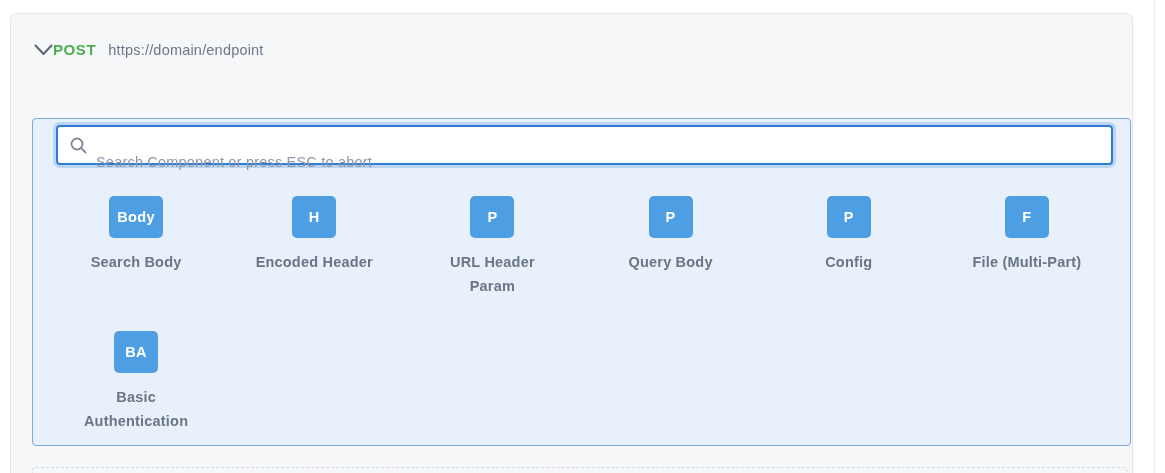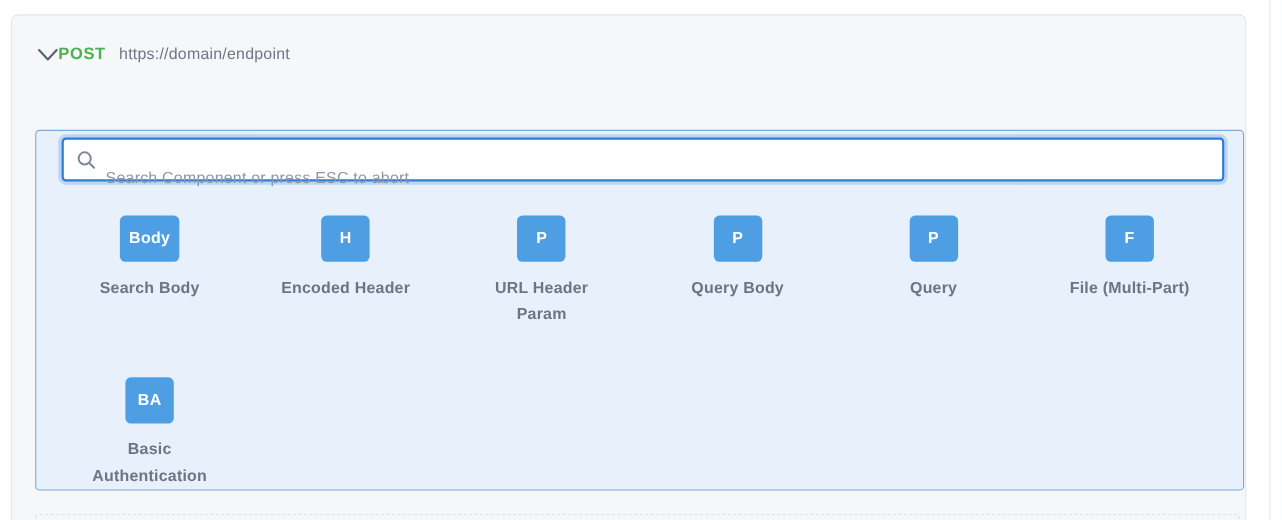--- a/index.html
+++ b/index.html
@@ -62,21 +62,21 @@
     background: transparent;
     letter-spacing: 0.2px;
     margin-top: 34px;
   }
   .search-input::placeholder { color: #8e97a8; opacity: 1; }
 
   .tile-grid {
     display: grid;
     grid-template-columns: repeat(6, 1fr);
     padding: 31px 14px 0 14px;
-    row-gap: 44px;
+    row-gap: 32px;
   }
   .tile {
     display: flex; flex-direction: column; align-items: center;
     cursor: pointer;
   }
   .tile-badge {
     min-width: 44px; height: 42px;
     padding: 0 8px;
     background: #4d9ee3;
     border-radius: 5px;
@@ -149,21 +149,21 @@
           <div class="tile-label">URL Header Param</div>
         </div>
 
         <div class="tile">
           <div class="tile-badge">P</div>
           <div class="tile-label">Query Body</div>
         </div>
 
         <div class="tile">
           <div class="tile-badge">P</div>
-          <div class="tile-label">Query</div>
+          <div class="tile-label">Config</div>
         </div>
 
         <div class="tile">
           <div class="tile-badge">F</div>
           <div class="tile-label">File (Multi-Part)</div>
         </div>
 
         <div class="tile">
           <div class="tile-badge">BA</div>
           <div class="tile-label">Basic Authentication</div>

